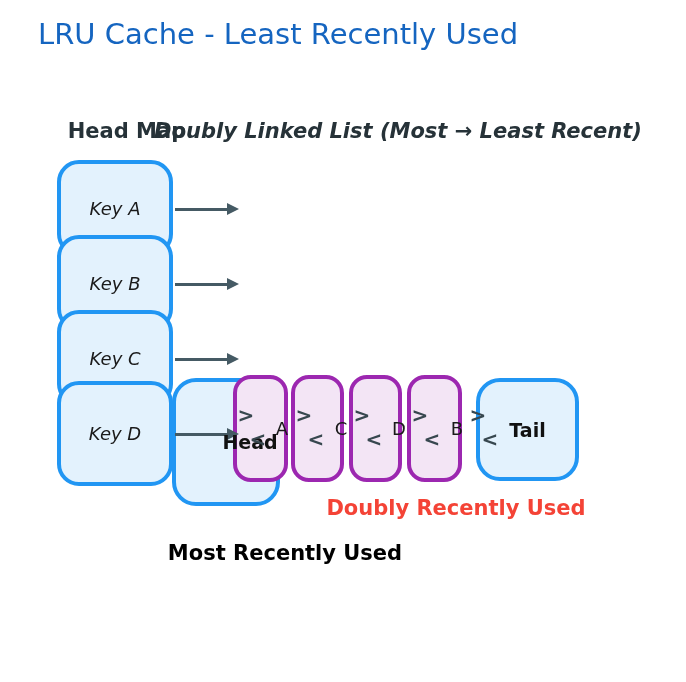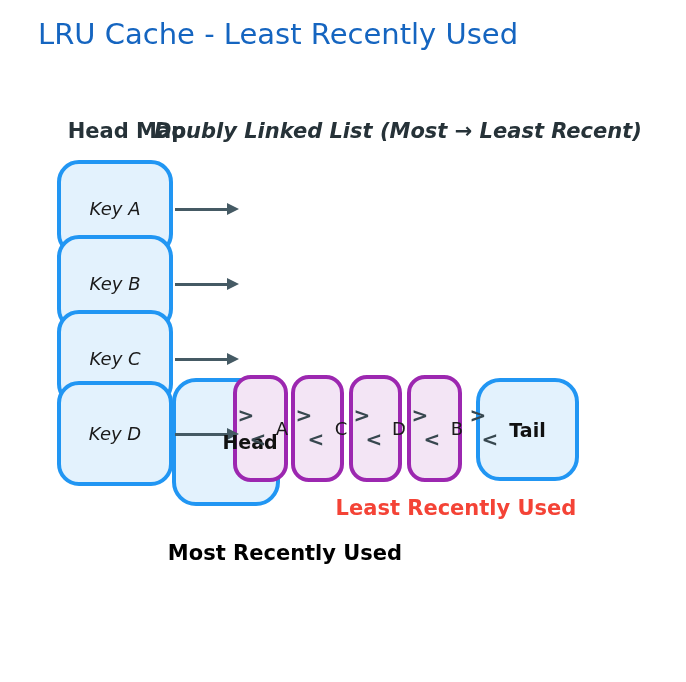--- a/index.html
+++ b/index.html
@@ -188,15 +188,15 @@
   <span class="chev" style="left:362px; top:415px;">&gt;</span>
   <span class="chev" style="left:374px; top:439px;">&lt;</span>
 
   <span class="chev" style="left:420px; top:415px;">&gt;</span>
   <span class="chev" style="left:432px; top:439px;">&lt;</span>
 
   <span class="chev" style="left:478px; top:415px;">&gt;</span>
   <span class="chev" style="left:490px; top:439px;">&lt;</span>
 
   <div class="foot foot-mru">Most Recently Used</div>
-  <div class="foot foot-lru">Least Recently Used</div>
+  <div class="foot foot-lru">Doubly Recently Used</div>
 
 </div>
 
 </body></html>

